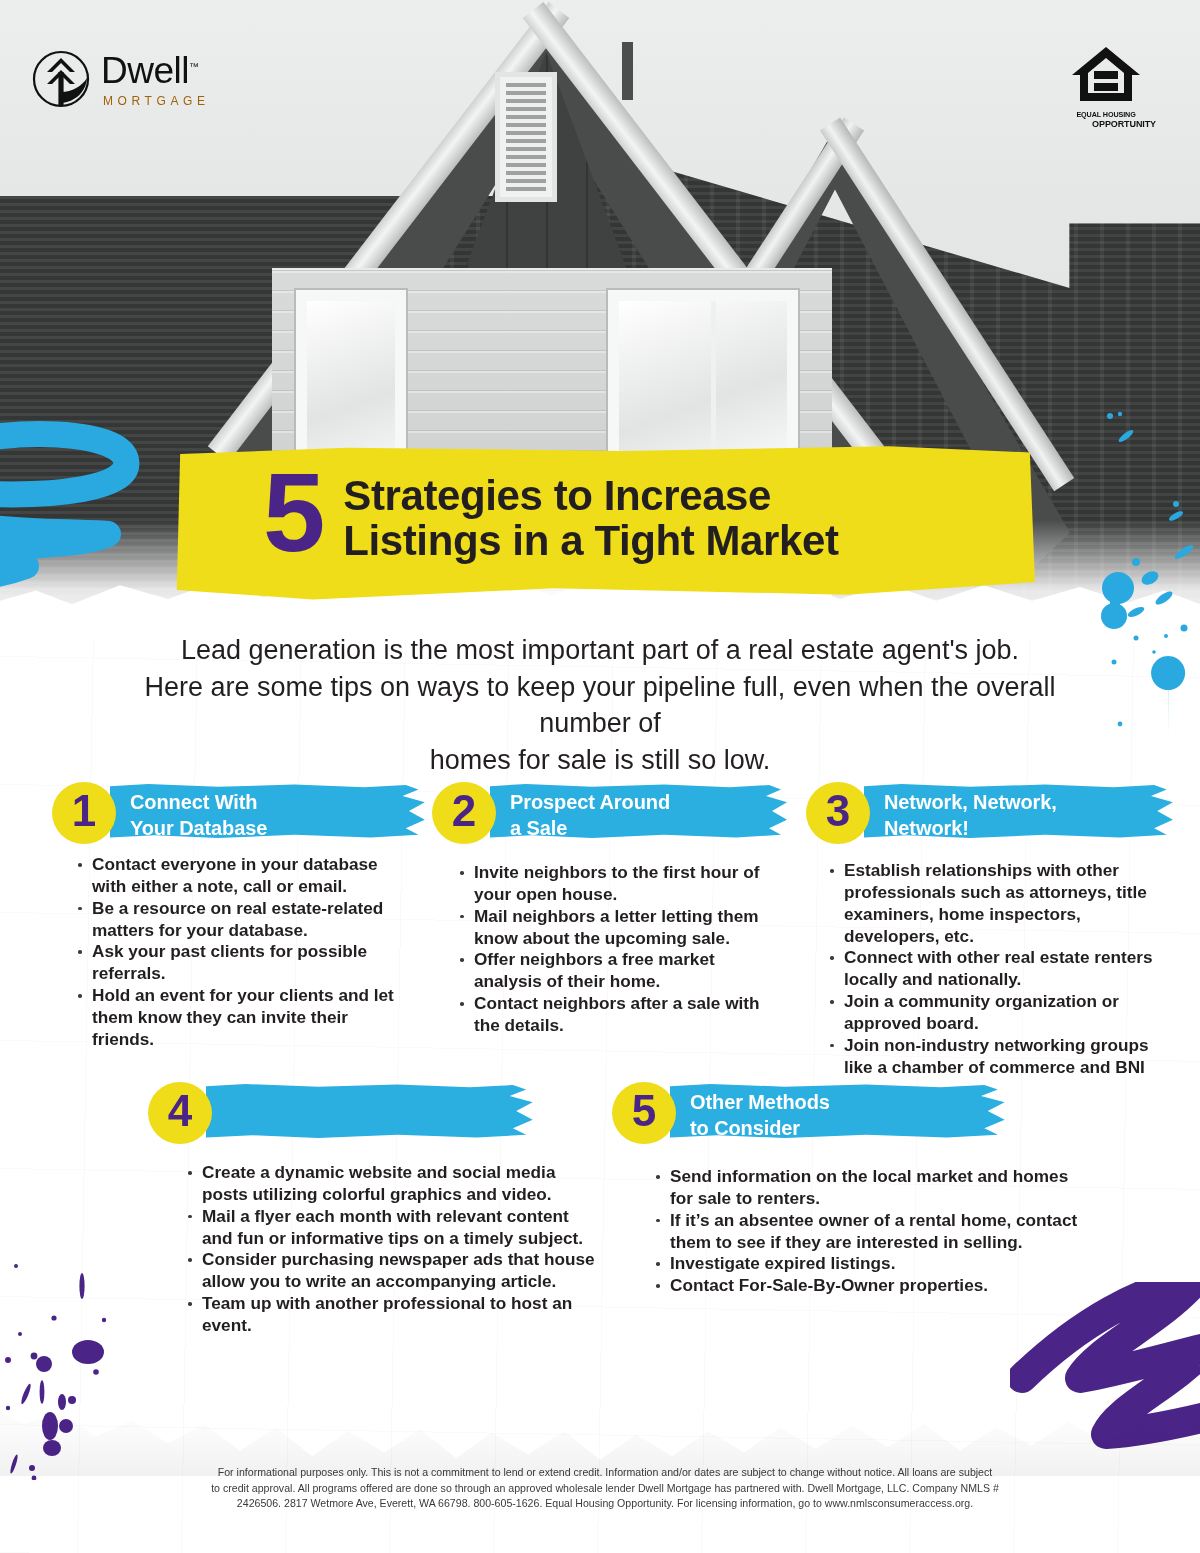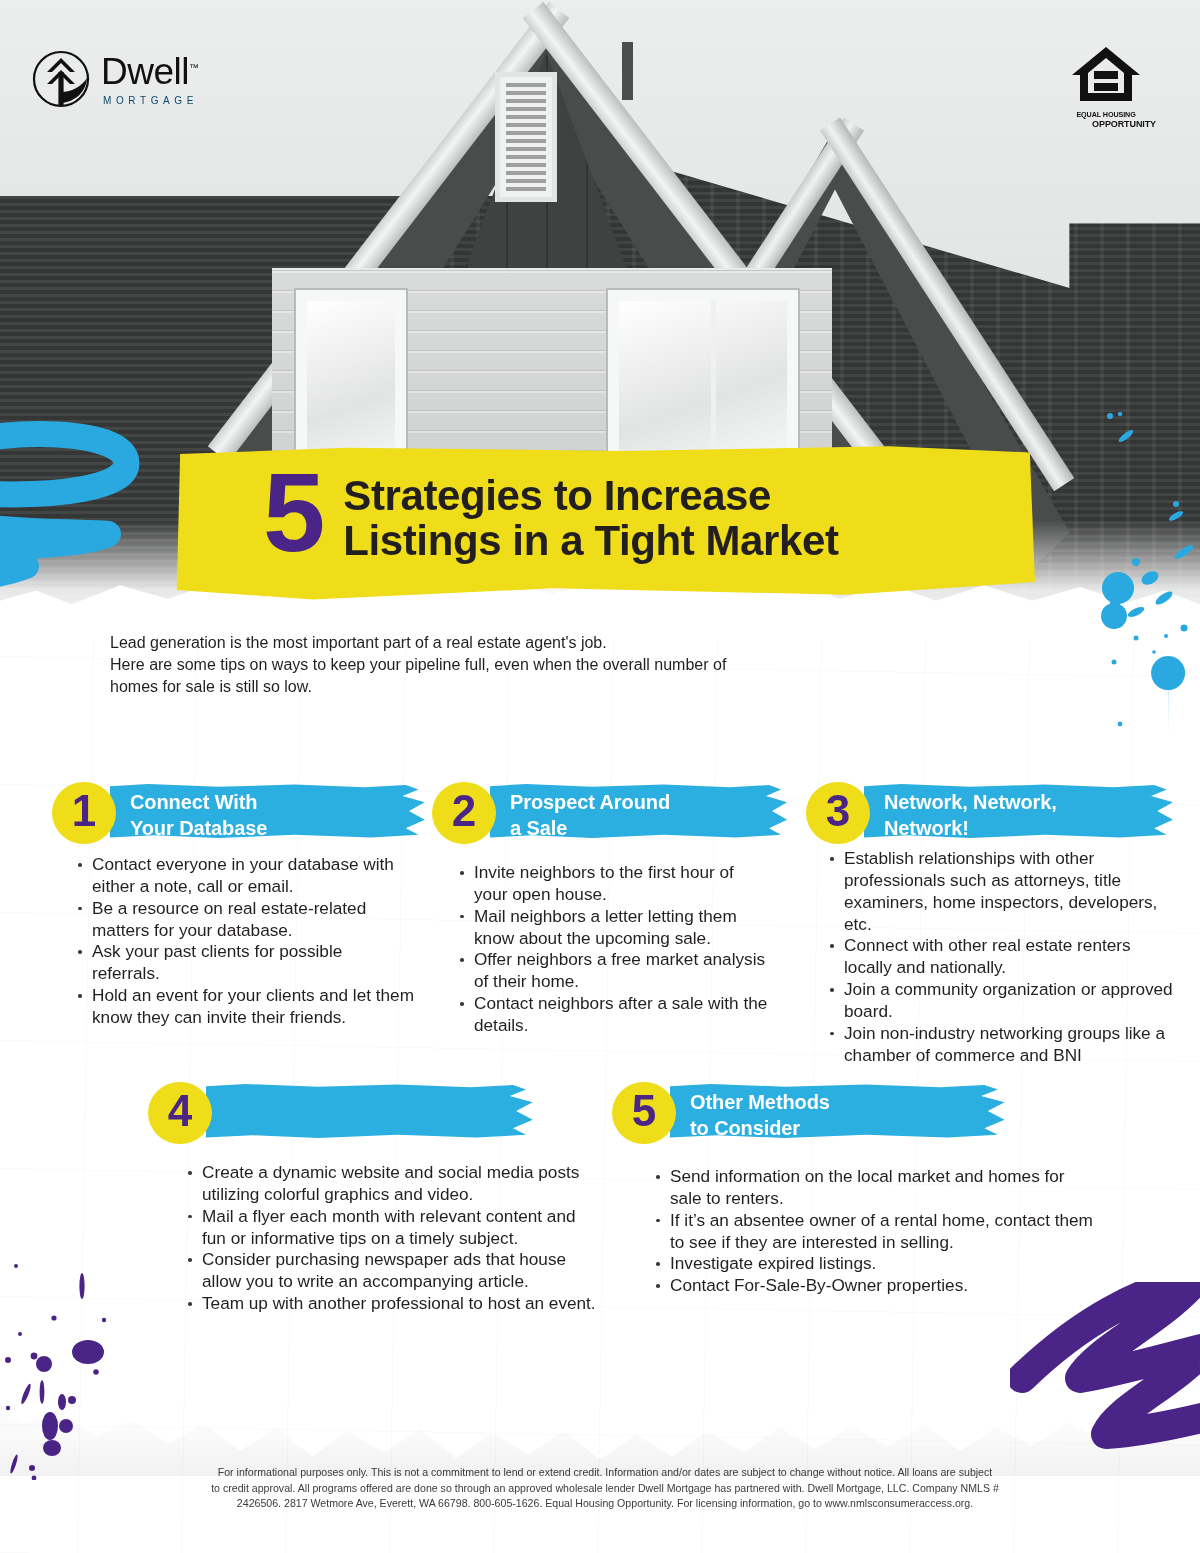--- a/index.html
+++ b/index.html
@@ -168,21 +168,21 @@
     letter-spacing:-2px; margin:-6px 20px 6px 52px;
   }
   .title-lines{ line-height:1.06; }
   .title-line{
     font-size:42px; font-weight:700; color:#231f20; letter-spacing:-0.4px; white-space:nowrap;
   }
 
   
   .intro{
     position:absolute; left:110px; top:632px; width:980px; z-index:8;
-    color:#231f20; font-size:16px; line-height:1.36; font-weight:400;
+    text-align:center; color:#231f20; font-size:27px; line-height:1.36; font-weight:400;
   }
 
   
   .cards{ position:absolute; left:0; top:782px; width:1200px; z-index:8; }
 
   .card{ position:absolute; }
   .card-head{ position:relative; height:62px; }
   .brush{
     position:absolute; left:58px; top:2px; height:54px;
     background:#2BAEE0;
@@ -199,54 +199,54 @@
     display:flex; align-items:center; justify-content:center;
     font-size:44px; font-weight:700; color:#4B2488; line-height:1; padding-bottom:4px;
   }
   .card-title{
     position:absolute; left:78px; top:8px; color:#ffffff;
     font-size:20px; font-weight:700; line-height:1.28; letter-spacing:-0.1px;
   }
   .card-list{ margin-top:10px; padding-left:0; list-style:none; }
   .card-list li{
     position:relative; padding-left:22px; margin-bottom:0;
-    color:#231f20; font-size:17.2px; line-height:1.27;
+    color:#231f20; font-size:17.2px; line-height:1.27;font-weight:bold;
   }
   .card-list li::before{
     content:""; position:absolute; left:8px; top:9px; width:3.5px; height:3.5px;
     border-radius:50%; background:#3a3a3a;
   }
 
   
   #card1{ left:52px;  top:0;   width:380px; }
   #card1 .brush{ width:318px; }
   #card1 .card-list{ padding-left:18px; width:362px; }
 
   #card2{ left:432px; top:0;   width:370px; }
   #card2 .brush{ width:300px; }
   #card2 .card-list{ padding-left:20px; width:340px; margin-top:18px; }
 
   #card3{ left:806px; top:0;   width:380px; }
   #card3 .brush{ width:312px; }
-  #card3 .card-list{ padding-left:16px; width:368px; margin-top:4px; }
+  #card3 .card-list{ padding-left:16px; width:368px; margin-top:16px; }
 
   #card4{ left:148px; top:300px; width:460px; }
   #card4 .brush{ width:330px; }
   #card4 .card-list{ padding-left:32px; width:452px; margin-top:18px; }
 
   #card5{ left:612px; top:300px; width:490px; }
   #card5 .brush{ width:338px; }
   #card5 .card-list{ padding-left:36px; width:482px; margin-top:22px; }
 
   
   .logo{ position:absolute; left:30px; top:48px; z-index:9; display:flex; align-items:center; gap:9px; }
   .logo-word{ line-height:1; }
   .logo-dwell{ font-size:37px; font-weight:400; color:#111; letter-spacing:-0.5px; position:relative; }
   .logo-tm{ font-size:10px; vertical-align:super; }
-  .logo-mortgage{ font-size:10px; letter-spacing:4.6px; color:#0c4a6e; margin-top:6px; padding-left:2px; }
+  .logo-mortgage{ font-size:12px; letter-spacing:4.6px; color:#a16207; margin-top:6px; padding-left:2px; }
   .ehl{ position:absolute; right:44px; top:44px; z-index:9; text-align:center; }
   .ehl-txt{ font-size:7.2px; font-weight:700; color:#111; line-height:1.05; letter-spacing:-0.1px; margin-top:1px; }
 
   
   .footer{
     position:absolute; left:95px; top:1465px; width:1020px; z-index:9;
     text-align:center; color:#3a3a3a; font-size:10.6px; line-height:1.48;
   }
 </style>
 </head>

